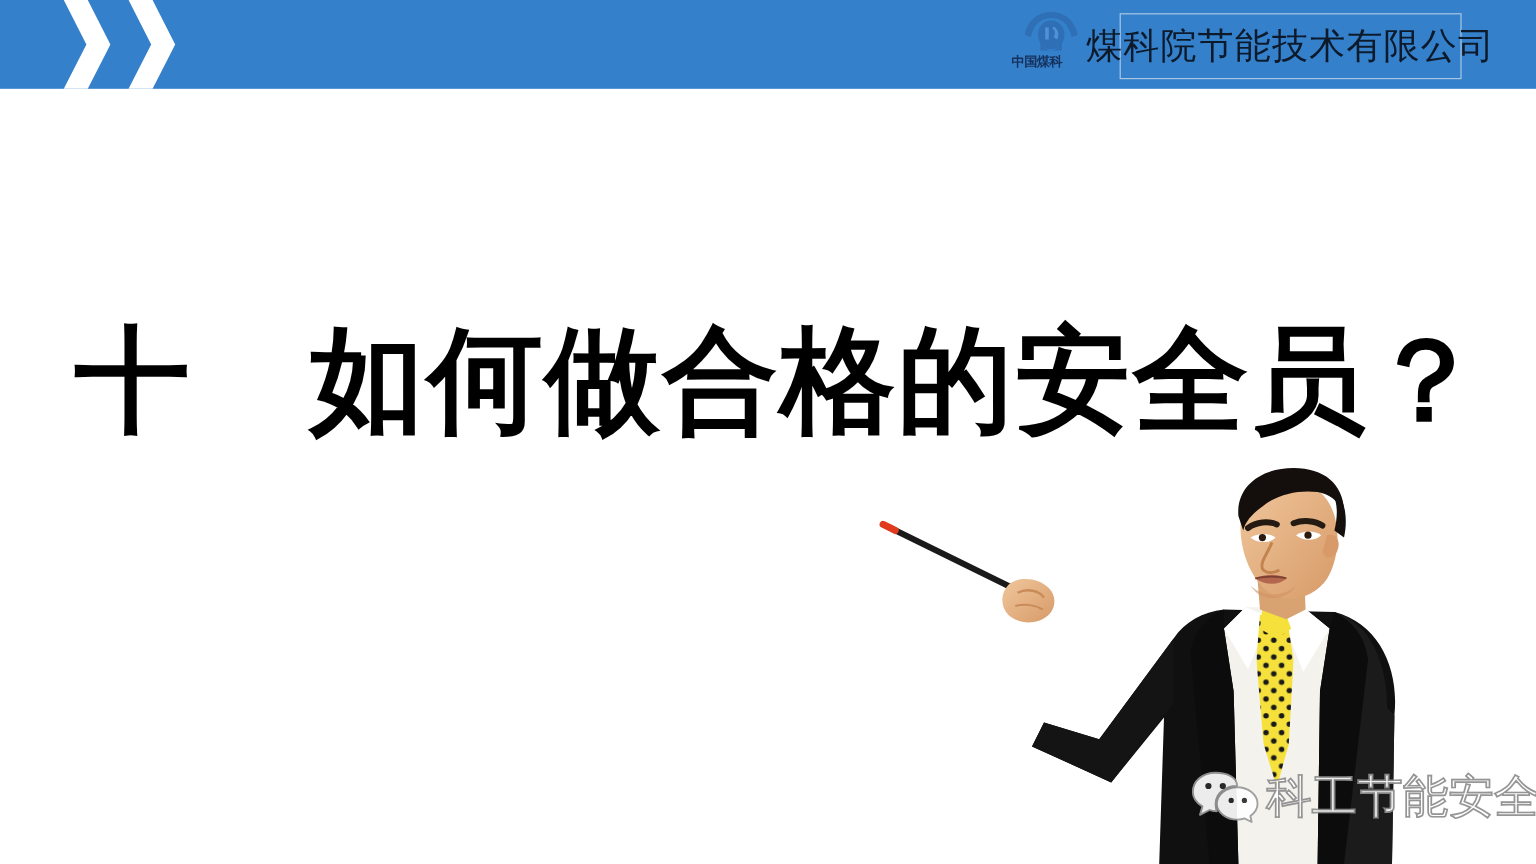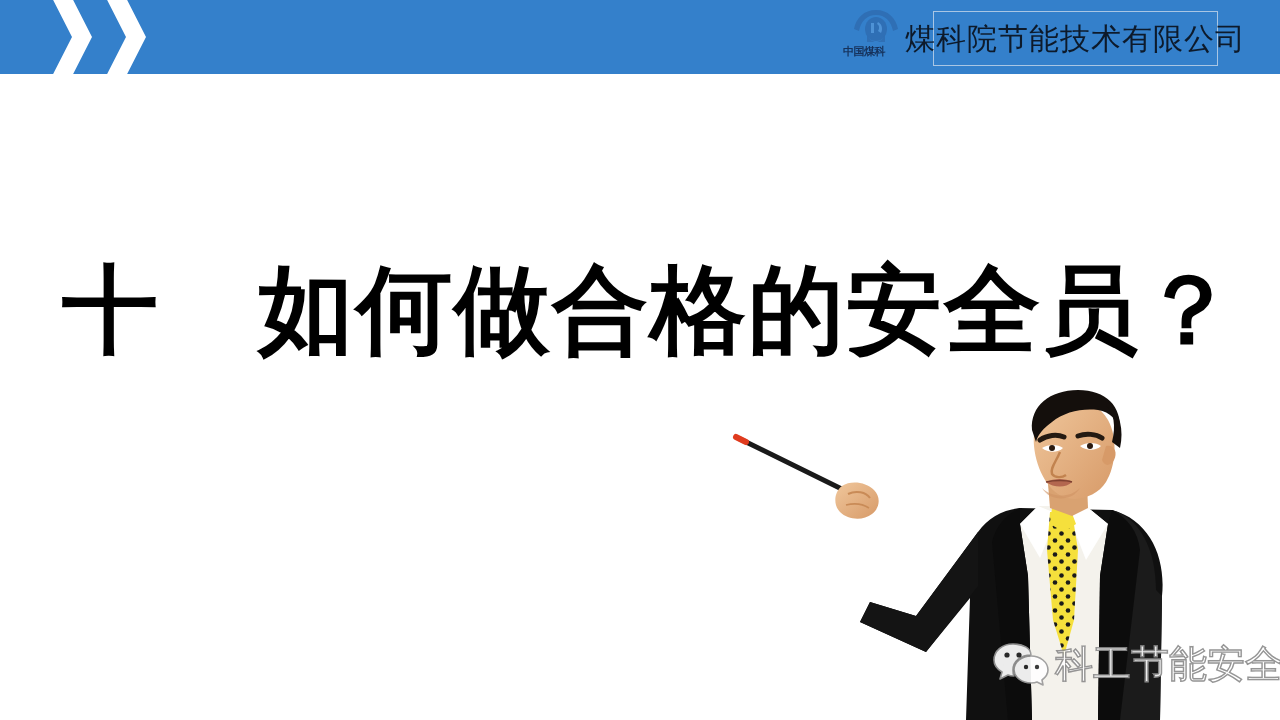--- a/index.html
+++ b/index.html
@@ -96,21 +96,21 @@
     white-space: nowrap;
     line-height: 1;
   }
 
   
   #slide-title {
     position: absolute;
     left: 62px;
     top: 262px;
     width: 1160px;
-    font-family: Liberation Mono, monospace;
+    font-family: Liberation Serif, serif;
     font-size: 96px;
     font-weight: bold;
     color: #000000;
     white-space: nowrap;
     line-height: 112px;
     letter-spacing: 2px;
   }
 
   
   #presenter-figure {

